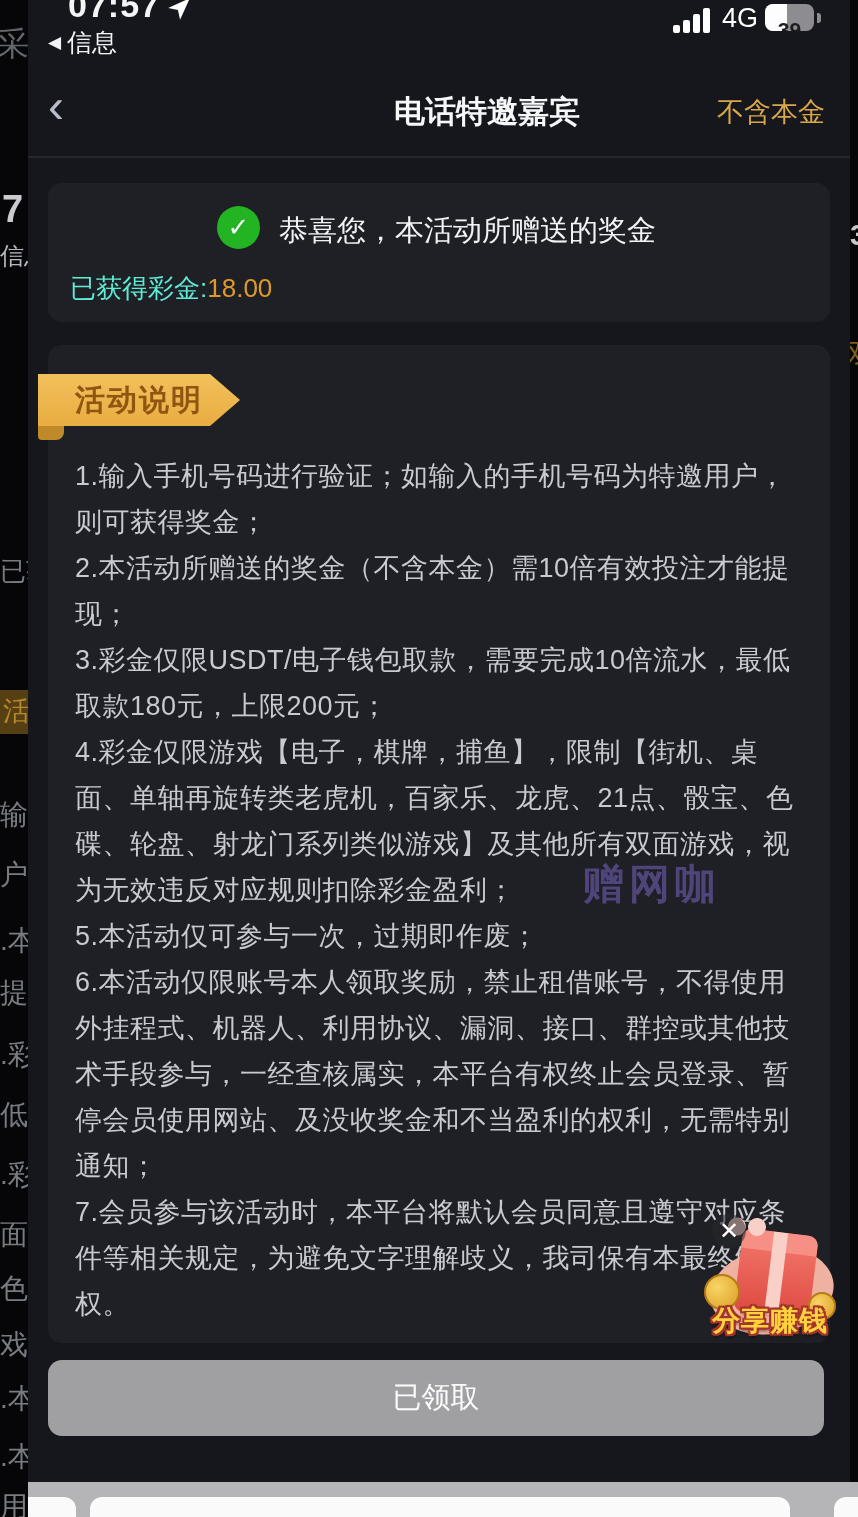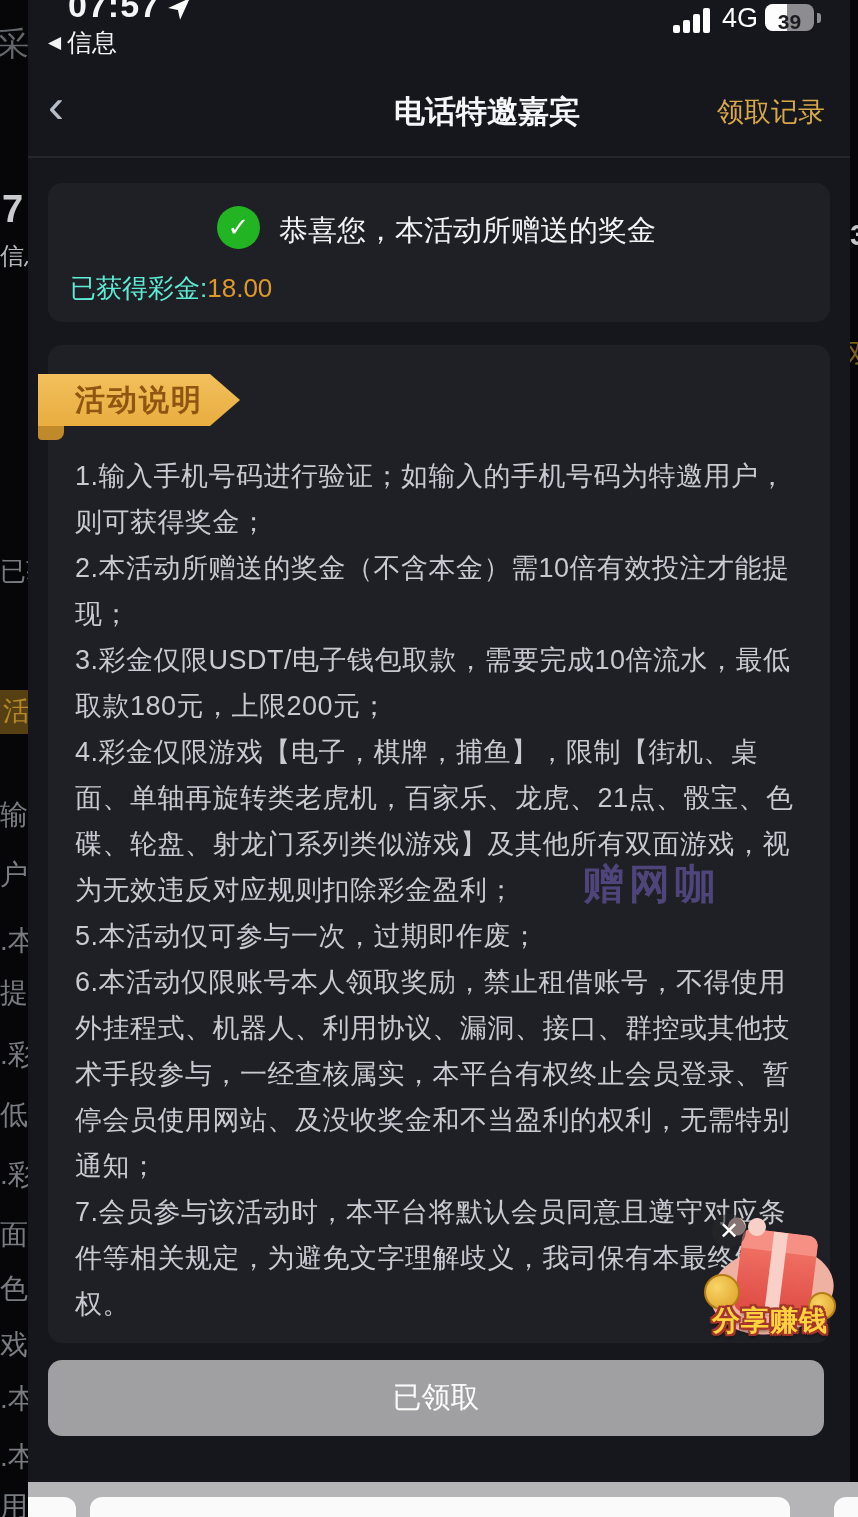--- a/index.html
+++ b/index.html
@@ -36,21 +36,21 @@
               display:flex; align-items:center; gap:6px; cursor:default; }
   .back-app .tri { font-size:17px; color:#f1f2f4; }
   .signal { position:absolute; left:645px; top:8px; width:42px; height:25px; }
   .signal i { position:absolute; bottom:0; width:7px; background:#fff; border-radius:2px; }
   .signal i:nth-child(1){left:0;height:8px;} .signal i:nth-child(2){left:10px;height:13px;}
   .signal i:nth-child(3){left:20px;height:19px;} .signal i:nth-child(4){left:30px;height:25px;}
   .net { position:absolute; left:694px; top:3px; color:#fff; font-size:27px; }
   .battery { position:absolute; left:737px; top:4px; width:49px; height:27px;
              background:#8d8d91; border-radius:8px; overflow:hidden; }
   .battery .fill { position:absolute; left:0; top:0; bottom:0; width:45%; background:#fdfdfd; }
-  .battery .pct { position:absolute; left:0; top:4px; width:100%; height:100%;
+  .battery .pct { position:absolute; left:0; top:12px; width:100%; height:100%;
                   display:flex; align-items:center; justify-content:center;
                   font-size:21px; font-weight:700; color:#1d1d20; }
   .batt-cap { position:absolute; left:789px; top:13px; width:4px; height:10px;
               background:#8d8d91; border-radius:0 3px 3px 0; }
 
   
   .navbar { position:absolute; left:0; top:86px; width:100%; height:52px; }
   .nav-back { position:absolute; left:20px; top:-6px; font-size:48px; font-weight:300;
               color:#b6bdc8; line-height:52px; cursor:pointer; }
   .nav-title { position:absolute; left:0; width:100%; text-align:center; line-height:52px;
@@ -175,21 +175,21 @@
     <div class="net">4G</div>
     <div class="battery">
       <div class="fill"></div>
       <div class="pct">39</div>
     </div>
     <div class="batt-cap"></div>
 
     <div class="navbar">
       <div class="nav-back">‹</div>
       <div class="nav-title">电话特邀嘉宾</div>
-      <div class="nav-record">领取记录</div>
+      <div class="nav-record">不含本金</div>
     </div>
     <div class="nav-divider"></div>
 
     <div class="card card-success">
       <div class="check-circle">✓</div>
       <div class="success-msg">恭喜您，本活动所赠送的奖金</div>
       <div class="bonus-line">
         <span class="bonus-label">已获得彩金:</span><span class="bonus-value">18.00</span>
       </div>
     </div>

